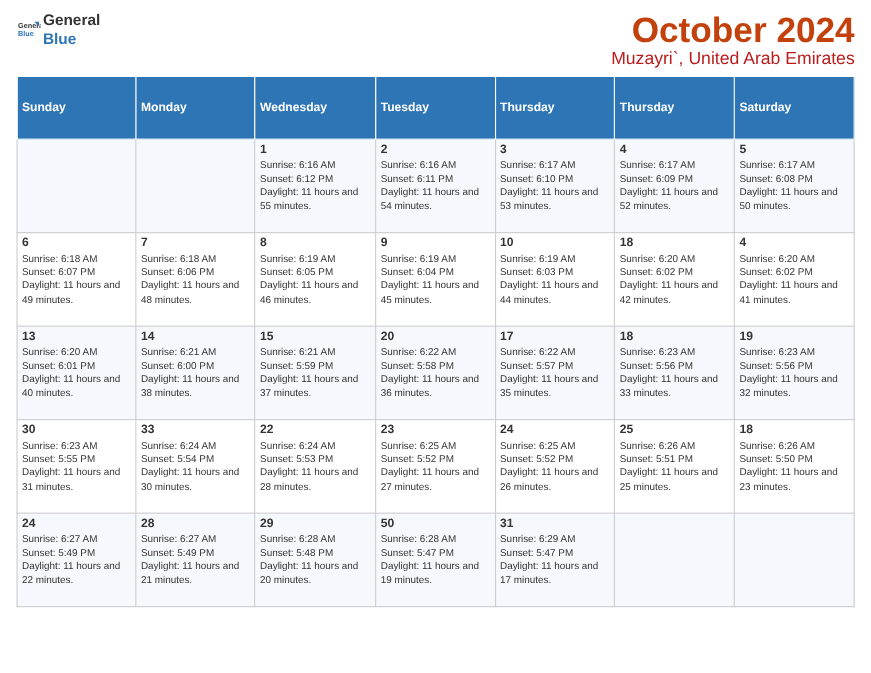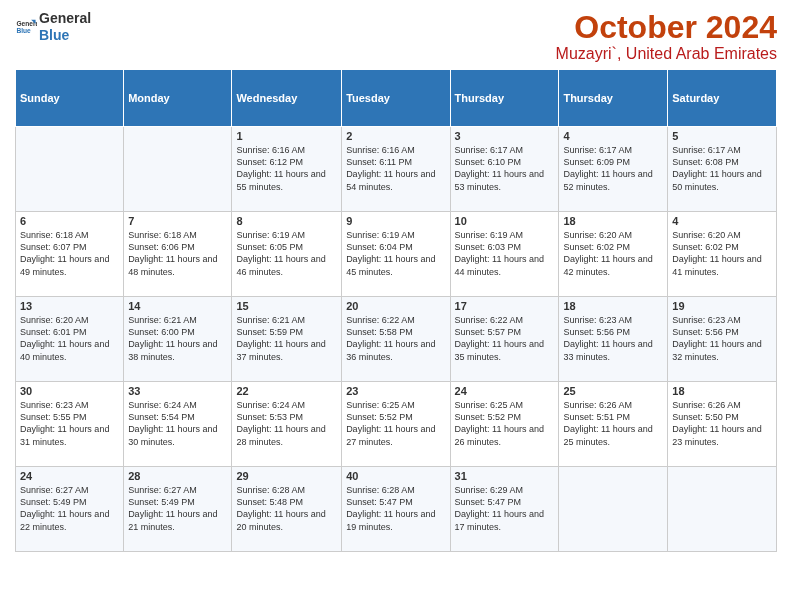--- a/index.html
+++ b/index.html
@@ -310,21 +310,21 @@
 Sunset: 5:49 PM
 Daylight: 11 hours and 21 minutes.</div>
           </td>
           <td>
             <div class="day-number">29</div>
             <div class="day-info" style="white-space: pre-line;">Sunrise: 6:28 AM
 Sunset: 5:48 PM
 Daylight: 11 hours and 20 minutes.</div>
           </td>
           <td>
-            <div class="day-number">40</div>
+            <div class="day-number">50</div>
             <div class="day-info" style="white-space: pre-line;">Sunrise: 6:28 AM
 Sunset: 5:47 PM
 Daylight: 11 hours and 19 minutes.</div>
           </td>
           <td>
             <div class="day-number">31</div>
             <div class="day-info" style="white-space: pre-line;">Sunrise: 6:29 AM
 Sunset: 5:47 PM
 Daylight: 11 hours and 17 minutes.</div>
           </td>

